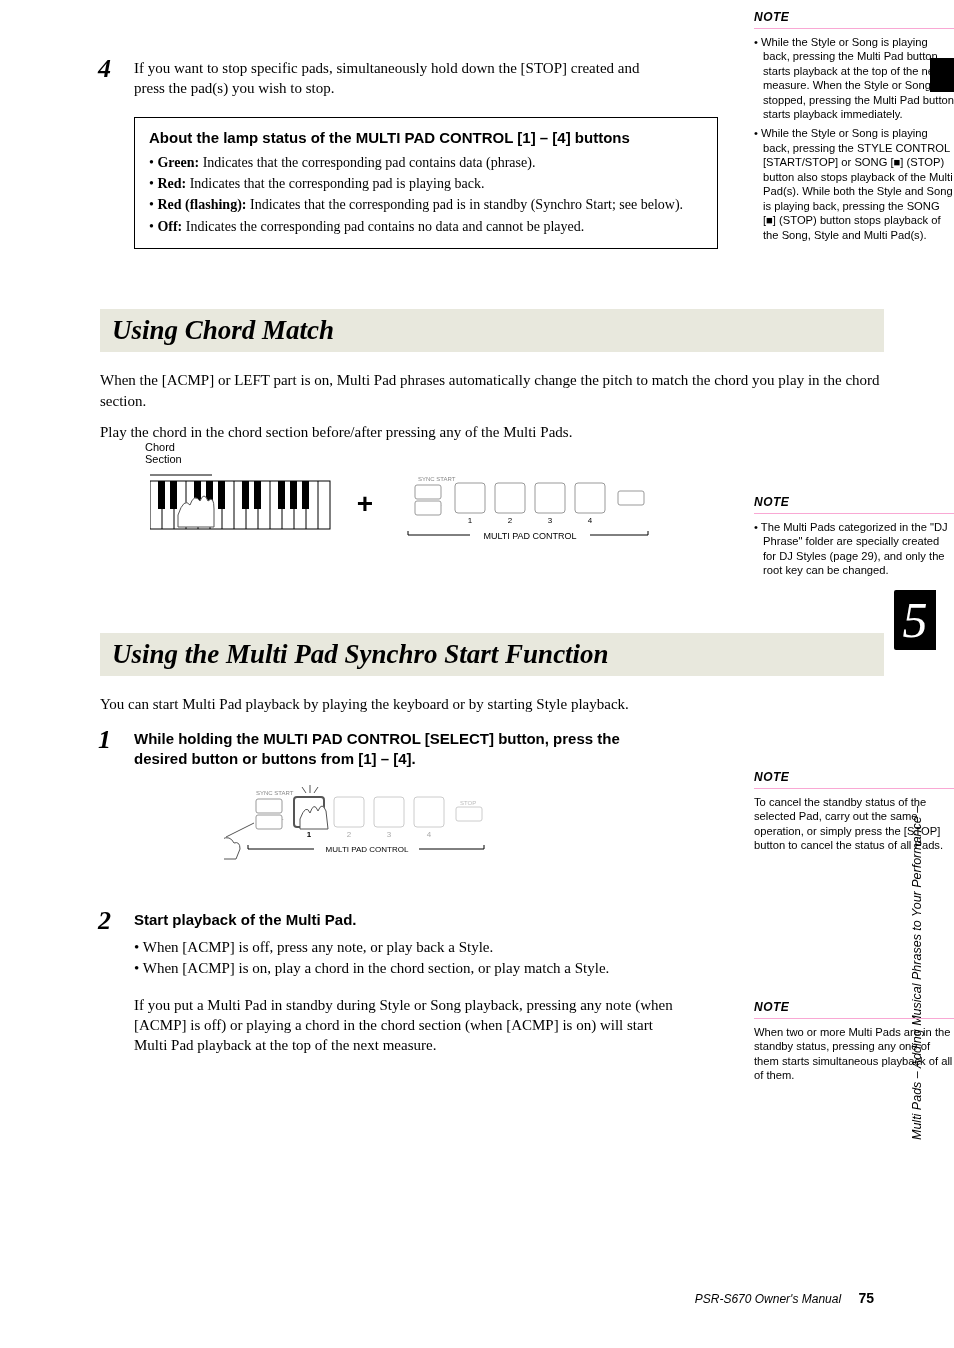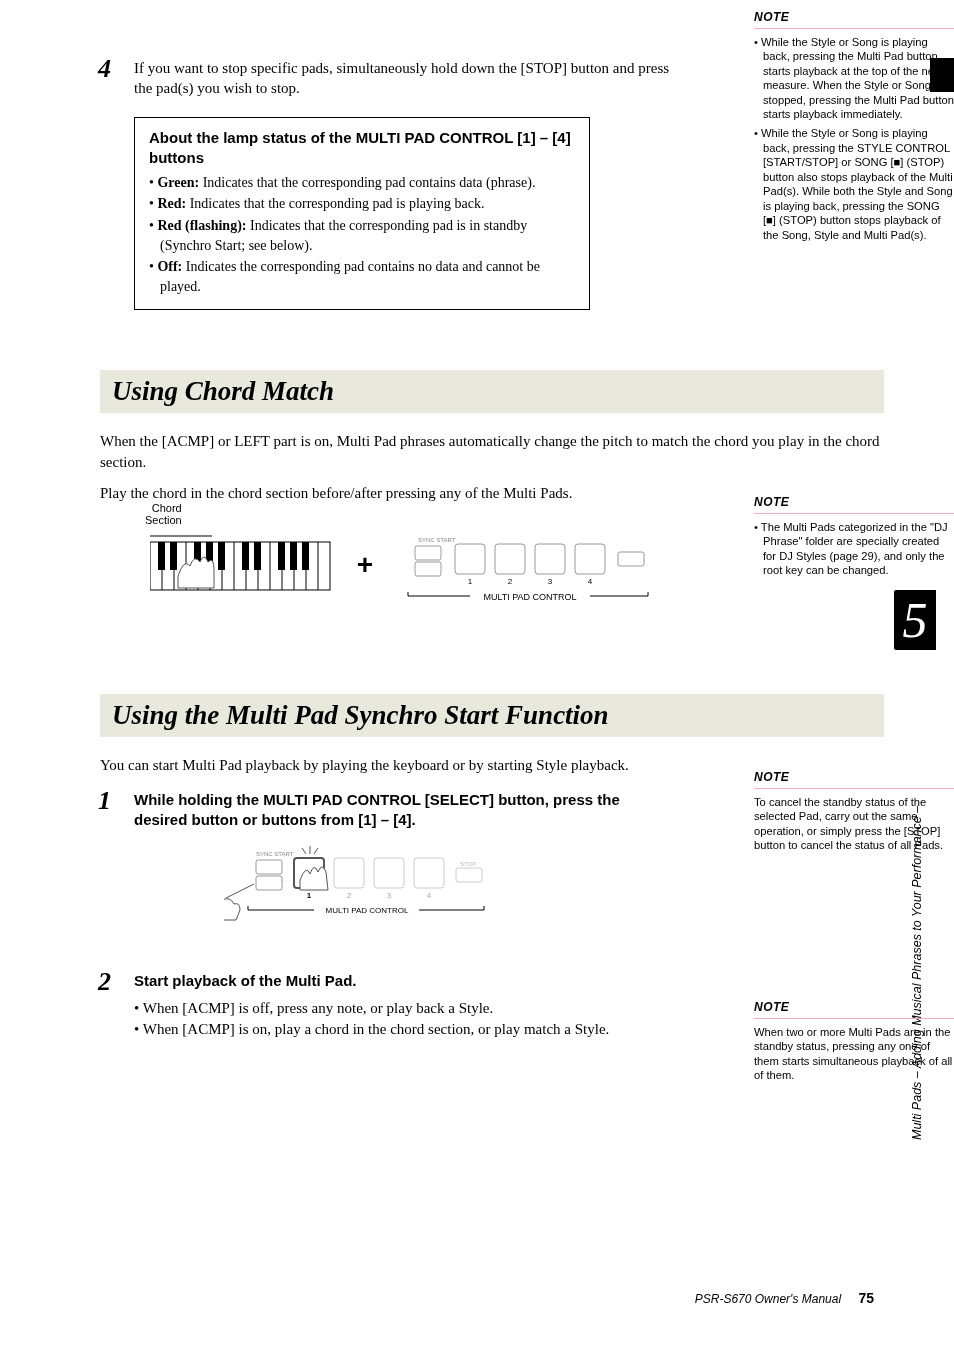--- a/index.html
+++ b/index.html
@@ -5,52 +5,52 @@
 * { margin: 0; padding: 0; box-sizing: border-box; }
 body { font-family: Arial, Helvetica, sans-serif; background: #fff; width: 954px; height: 1348px; position: relative; color: #000; }
 .page { padding: 50px 70px 50px 100px; position: relative; }
 .dark-tab { position: absolute; right: 0; top: 58px; width: 24px; height: 34px; background: #000; }
 .step-num { font-family: "Times New Roman", serif; font-style: italic; font-weight: bold; font-size: 26px; position: absolute; }
 .step-container { position: relative; margin-bottom: 30px; }
 .step-num-1 { left: -2px; top: -4px; }
 .step-body { margin-left: 34px; }
 .step-heading { font-weight: bold; font-size: 15px; line-height: 1.35; }
 .step-text { font-family: "Times New Roman", serif; font-size: 15px; line-height: 1.35; margin-top: 4px; }
-.inset-box { border: 1px solid #000; padding: 10px 14px; margin-top: 18px; width: 456px; }
+.inset-box { border: 1px solid #000; padding: 10px 14px; margin-top: 18px; width: 584px; }
 .inset-title { font-weight: bold; font-size: 15px; line-height: 1.35; margin-bottom: 5px; }
 .inset-list { font-family: "Times New Roman", serif; font-size: 14px; line-height: 1.45; list-style: none; }
 .inset-list li { margin-bottom: 1px; text-indent: -11px; padding-left: 11px; }
 .note-box { position: absolute; font-size: 11.2px; line-height: 1.3; color: #000; }
 .note-title { font-family: Arial, sans-serif; font-weight: bold; font-style: italic; font-size: 12px; border-bottom: 1px solid #f9a8d4; padding-bottom: 2px; margin-bottom: 6px; letter-spacing: 0.5px; }
 .note-bullets { list-style: none; }
 .note-bullets li { text-indent: -9px; padding-left: 9px; margin-bottom: 4px; }
 .section-title { font-family: "Times New Roman", serif; font-style: italic; font-weight: bold; font-size: 27px; background: #e8e8dd; padding: 6px 12px; margin-bottom: 18px; }
 .section-intro { font-family: "Times New Roman", serif; font-size: 15px; line-height: 1.4; margin-bottom: 10px; margin-top: 6px; }
 .bullet-list { font-family: "Times New Roman", serif; font-size: 15px; line-height: 1.4; list-style: none; }
 .bullet-list li { text-indent: -11px; padding-left: 11px; }
 .keyboard-diagram { position: relative; margin-top: 20px; margin-left: 50px; height: 95px; }
-.chord-label { position: absolute; font-size: 11px; line-height: 1.1; left: -5px; top: -22px; text-align: right; }
+.chord-label { position: absolute; font-size: 11px; line-height: 1.1; left: -5px; top: -22px; text-align: left; }
 .footer { position: absolute; bottom: 42px; right: 80px; font-size: 12px; font-style: italic; }
 .footer .pagenum { font-weight: bold; font-style: normal; font-size: 14px; margin-left: 14px; }
 .side-chapter { position: absolute; right: 18px; top: 590px; width: 42px; height: 60px; background: #000; color: #fff; font-family: "Times New Roman", serif; font-style: italic; font-size: 50px; text-align: center; line-height: 60px; border-radius: 2px 0 0 2px; }
 .side-text { position: absolute; right: 24px; top: 670px; width: 20px; height: 470px; font-size: 12.5px; font-style: italic; writing-mode: vertical-rl; transform: rotate(180deg); text-align: left; }
 </style>
 </head>
 <body>
 
 <div class="dark-tab"></div>
 <div class="side-chapter">5</div>
 <div class="side-text">Multi Pads – Adding Musical Phrases to Your Performance –</div>
 
 <div class="page">
 
   <div class="step-container" style="margin-top:8px;">
     <div class="step-num step-num-1">4</div>
     <div class="step-body" style="width:540px;">
-      <div class="step-text">If you want to stop specific pads, simultaneously hold down the [STOP] button and press the pad(s) you wish to stop.</div>
+      <div class="step-text">If you want to stop specific pads, simultaneously hold down the [STOP] created and press the pad(s) you wish to stop.</div>
       <div class="inset-box">
         <div class="inset-title">About the lamp status of the MULTI PAD CONTROL [1] – [4] buttons</div>
         <ul class="inset-list">
           <li>• <strong>Green:</strong><span> Indicates that the corresponding pad contains data (phrase).</span></li>
           <li>• <strong>Red:</strong><span> Indicates that the corresponding pad is playing back.</span></li>
           <li>• <strong>Red (flashing):</strong><span> Indicates that the corresponding pad is in standby (Synchro Start; see below).</span></li>
           <li>• <strong>Off:</strong><span> Indicates the corresponding pad contains no data and cannot be played.</span></li>
         </ul>
       </div>
     </div>
@@ -198,20 +198,21 @@
     </div>
 
     <div class="step-container" style="margin-top:40px;">
       <div class="step-num step-num-1">2</div>
       <div class="step-body" style="width:540px;">
         <div class="step-heading">Start playback of the Multi Pad.</div>
         <ul class="bullet-list" style="margin-top:6px;">
           <li>• <span>When [ACMP] is off, press any note, or play back a Style.</span></li>
           <li>• <span>When [ACMP] is on, play a chord in the chord section, or play match a Style.</span></li>
         </ul>
+        <div class="step-text" style="margin-top:16px;">If you put a Multi Pad in standby during Style or Song playback, pressing any note (when [ACMP] is off) or playing a chord in the chord section (when [ACMP] is on) will start Multi Pad playback at the top of the next measure.</div>
       </div>
     </div>
 
     <div class="note-box" style="right:0; top:1000px; width:200px;">
       <div class="note-title">NOTE</div>
       <div>When two or more Multi Pads are in the standby status, pressing any one of them starts simultaneous playback of all of them.</div>
     </div>
   </div>
 
 </div>

